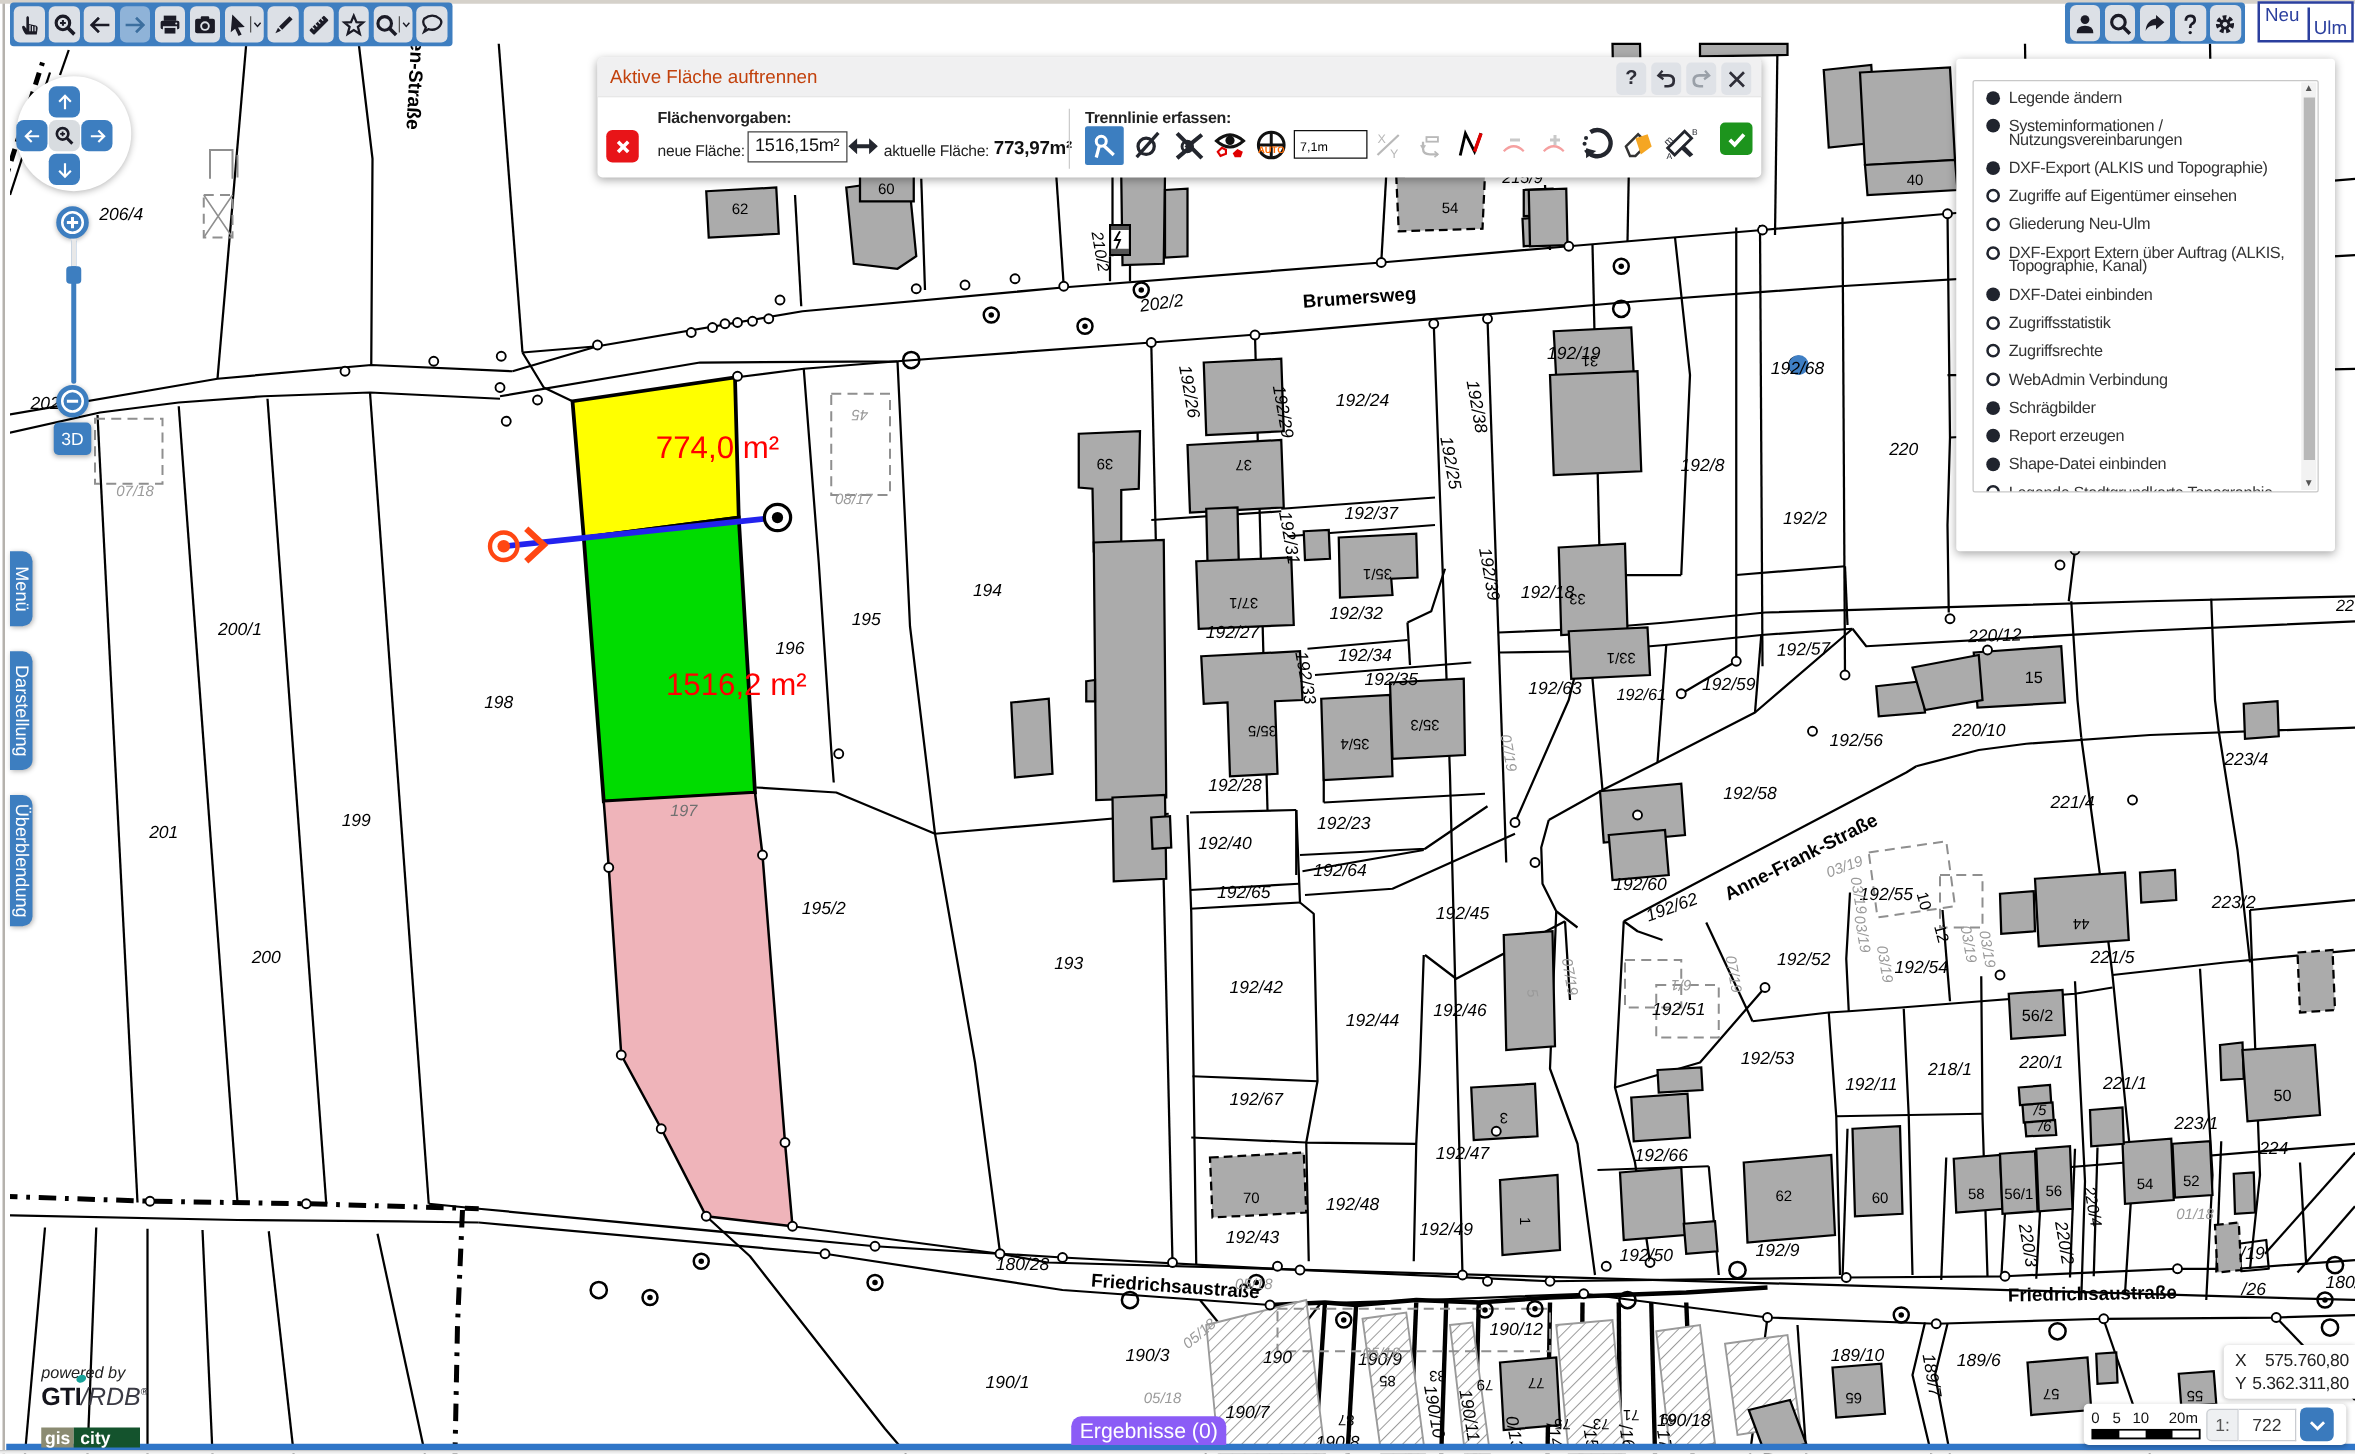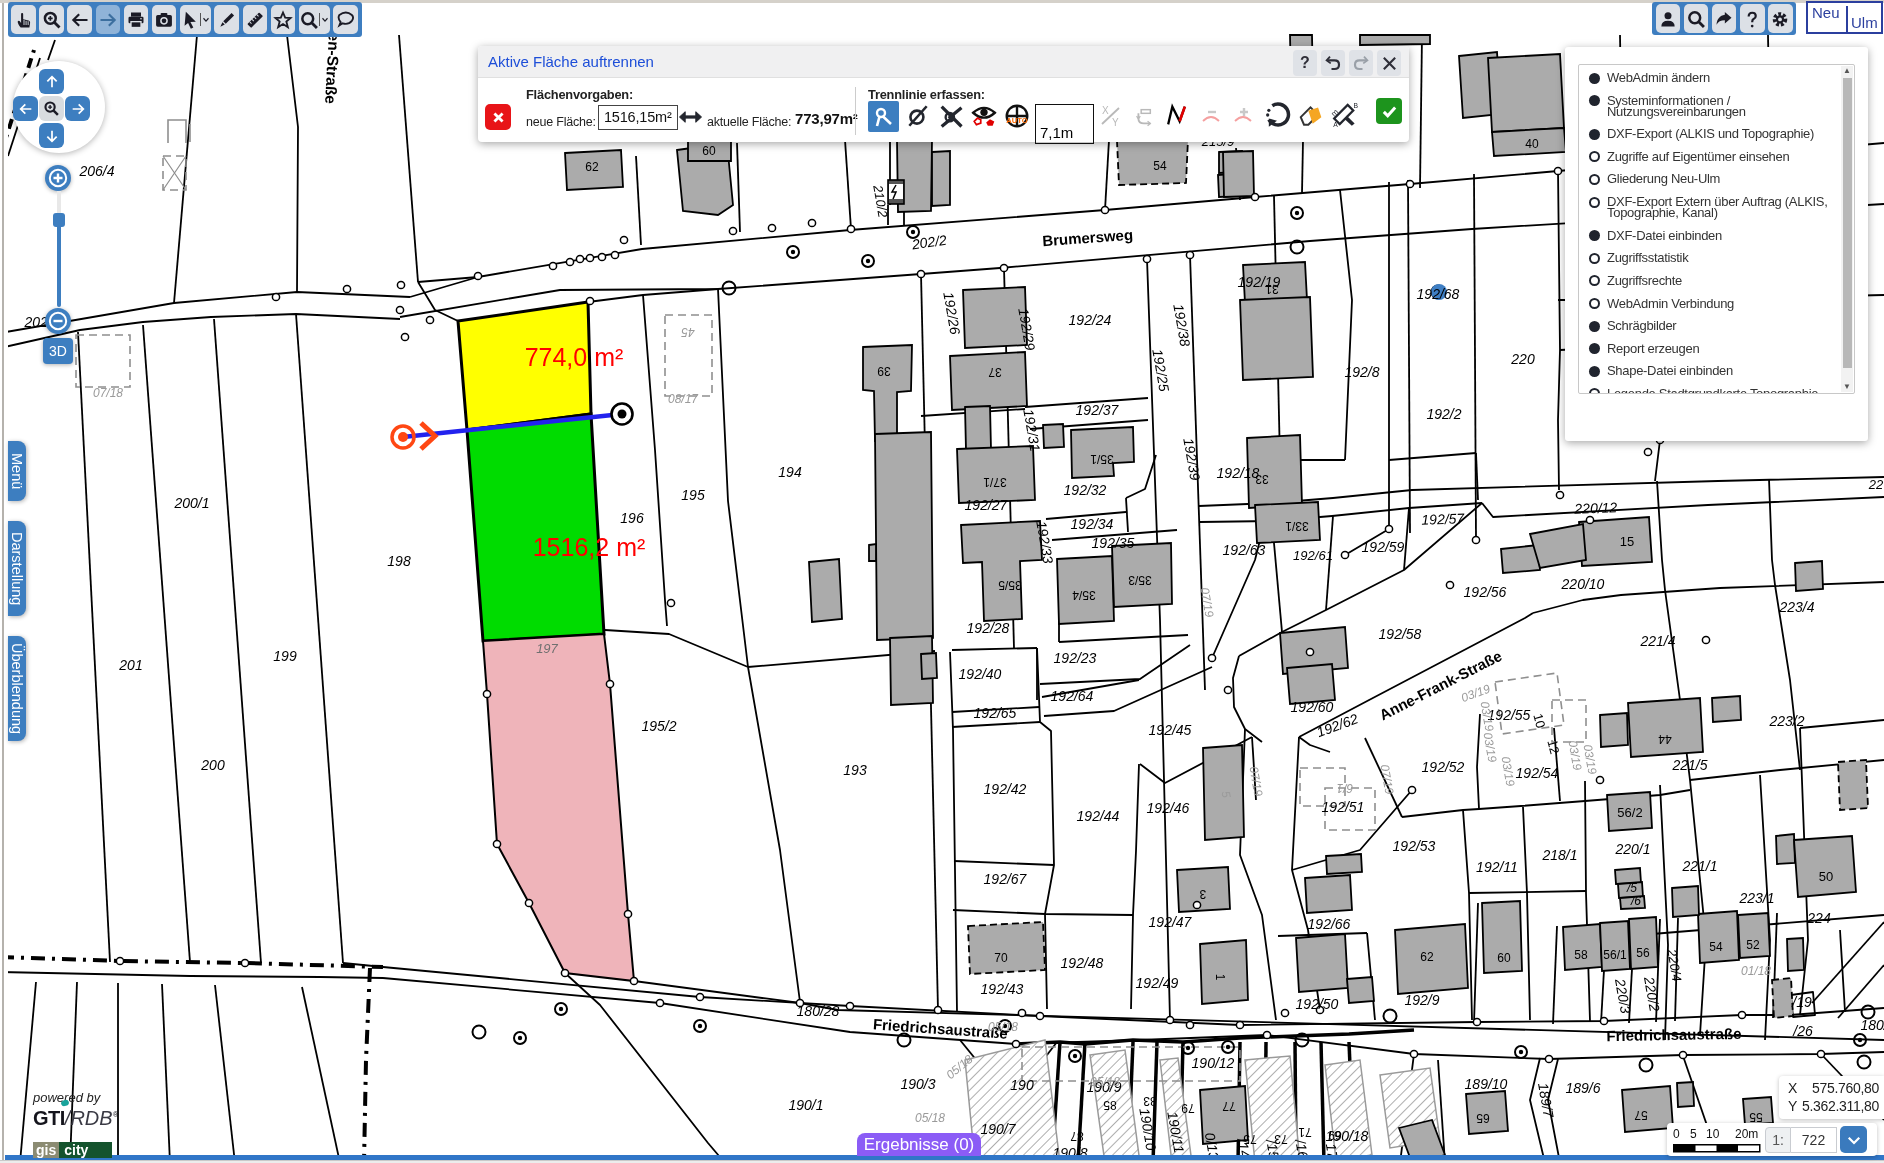--- a/index.html
+++ b/index.html
@@ -10,30 +10,30 @@
 .tbtn{height:29px;background:#dce0e6;border-radius:5px;margin:0 1.8px;display:flex;align-items:center;justify-content:center;position:relative}
 .tbtn.sel{background:#8fb3d8}
 .tbtn .chv{position:absolute;right:0px;top:8px;border-left:1px solid #555;height:13px;display:flex;align-items:center}
 #rtoolbar{position:absolute;left:1652px;top:2px;height:33px;background:#3e7ec0;border-radius:3px;display:flex;align-items:center;padding:0 2px;z-index:40}
 #logo{position:absolute;left:1806px;top:1px;width:77px;height:33px;background:#fff;border:2px solid #2b3f9e;z-index:40;color:#2b3f9e}
 #logo .neu{position:absolute;left:4px;top:1px;font-size:15px}
 #logo .bar{position:absolute;left:38px;top:3px;width:2px;height:26px;background:#2b3f9e}
 #logo .ulm{position:absolute;left:43px;top:11px;font-size:15px}
 #dialog{position:absolute;left:478px;top:46px;width:931px;height:96px;background:#fff;border-radius:4px;box-shadow:0 2px 8px rgba(0,0,0,.35);z-index:50}
 .dhead{height:32px;background:#f0f0f1;border-bottom:1px solid #e0e0e0;display:flex;align-items:center;padding:0 10px;border-radius:4px 4px 0 0}
-.dtitle{font-size:15px;color:#1d4ed8}
+.dtitle{font-size:15px;color:#c2410c}
 .hbtn{width:24px;height:26px;border-radius:4px;background:#dfe2e7;display:flex;align-items:center;justify-content:center}
 .redx{width:26px;height:26px;border-radius:5px;background:#e81418;display:flex;align-items:center;justify-content:center}
 .flabel{font-weight:bold;font-size:12.8px;color:#222;white-space:nowrap;letter-spacing:-0.2px}
 .small{font-size:12.5px;letter-spacing:-0.2px;color:#222;white-space:nowrap}
 .inp{display:inline-block;border:1.5px solid #444;padding:3px 5px 4px;font-size:14.5px;color:#111;background:#fff;white-space:nowrap;letter-spacing:-0.2px}
 .bignum{font-weight:bold;font-size:15px;color:#111;white-space:nowrap;letter-spacing:-0.2px}
 .vsep{position:absolute;left:377px;top:41px;width:1px;height:48px;background:#ccc}
 .selico{display:inline-flex;background:#3c7ec0;width:31px;height:31px;border-radius:2px;align-items:center;justify-content:center}
-.inp2{display:inline-block;border:1.5px solid #111;width:59px;height:23px;font-size:15px;padding:19px 4px;white-space:nowrap}
+.inp2{display:inline-block;border:1.5px solid #111;width:59px;height:23px;font-size:10px;padding:8px 4px;white-space:nowrap}
 .greenchk{display:inline-flex;width:26px;height:26px;background:#1d941d;border-radius:4px;align-items:center;justify-content:center}
 #aktionen{position:absolute;left:1565px;top:47px;width:303px;height:394px;background:#fff;border-radius:3px;box-shadow:0 2px 8px rgba(0,0,0,.35);z-index:45}
 .ahead{height:32px;background:#f0f0f1;border-bottom:1px solid #e0e0e0;display:flex;align-items:center;padding:0 14px;font-weight:bold;font-size:15px;color:#2f3237}
 .amin{margin-left:auto;width:11px;height:3px;background:#3a3f47}
 .abody{padding:17px 13px}
 .alist{position:relative;border:1px solid #c8c8c8;border-radius:2px;height:330px;padding:7px 24px 0 10px;overflow:hidden}
 .aitem{display:flex;margin-bottom:11.1px}
 .dot{flex:0 0 11px;width:11px;height:11px;border-radius:50%;margin:0 7px 0 0;margin-top:0.5px}
 .dot.f{background:#20242e}
 .dot.o{border:2px solid #20242e;width:11px;height:11px;background:#fff}
@@ -925,21 +925,21 @@
           <svg width="17" height="17" viewBox="0 0 24 24">
             <path d="M4 12.5 L9.5 18 L20 6.5" fill="none" stroke="#fff" stroke-width="4.2"></path>
           </svg>
         </span></div>
     </div>
 <div id="aktionen">
  <div class="abody">
         <div class="alist">
           <div class="aitem">
             <span class="dot f"></span>
-            <span class="atext">WebAdmin ändern</span>
+            <span class="atext">Legende ändern</span>
           </div>
           <div class="aitem">
             <span class="dot f"></span>
             <span class="atext">Systeminformationen /<br>Nutzungsvereinbarungen</span>
           </div>
           <div class="aitem">
             <span class="dot f"></span>
             <span class="atext">DXF-Export (ALKIS und Topographie)</span>
           </div>
           <div class="aitem">

